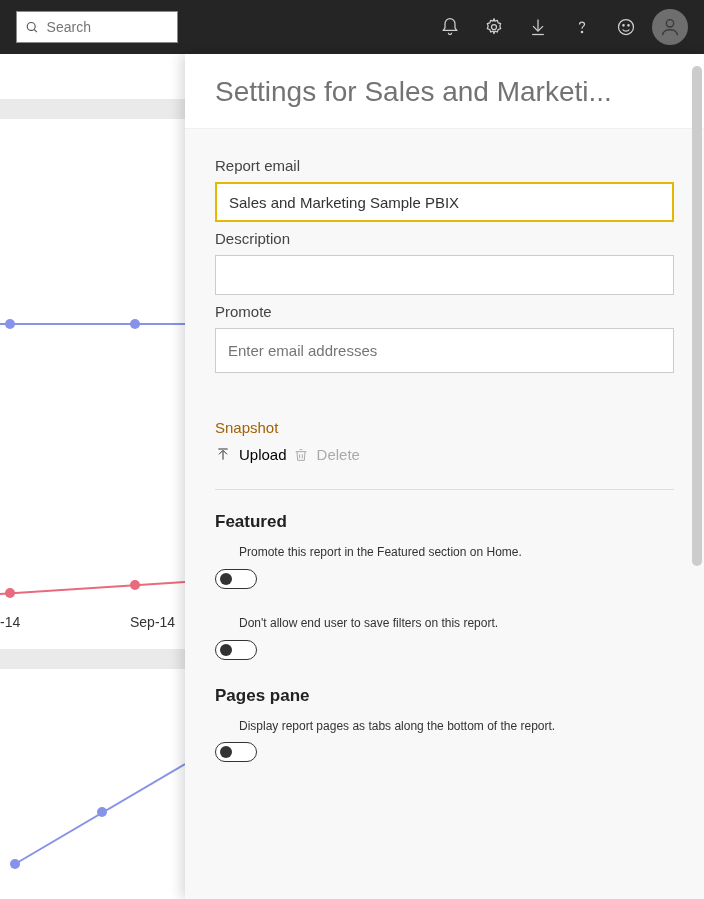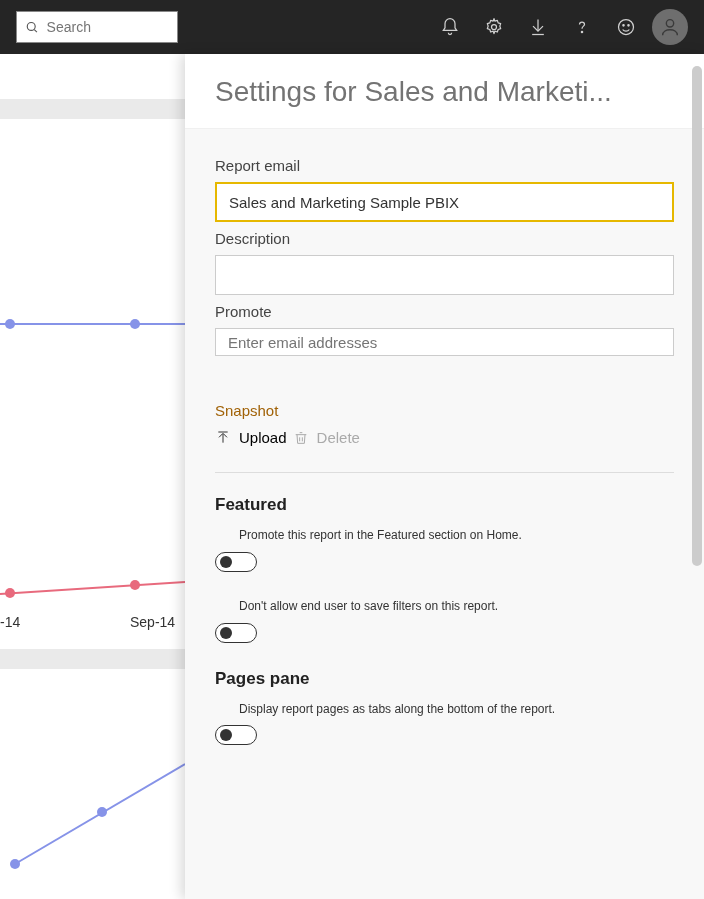--- a/index.html
+++ b/index.html
@@ -124,21 +124,21 @@
     height: 40px;
     border: 2px solid #e6b800;
     background: #fff;
     padding: 0 12px;
     font-size: 15px;
     color: #333;
     outline:none;
     margin-bottom: 8px;
   }
   .text-input.plain { border: 1px solid #ccc; height:40px; }
-  .text-input.small { height:28px; }
+  .text-input.small { height:45px; }
   .section-subhead {
     font-size:15px;
     color:#a16207;
     margin-bottom:10px;
     margin-top:6px;
   }
   .snapshot-row {
     display:flex;
     gap: 6px;
     align-items:center;

